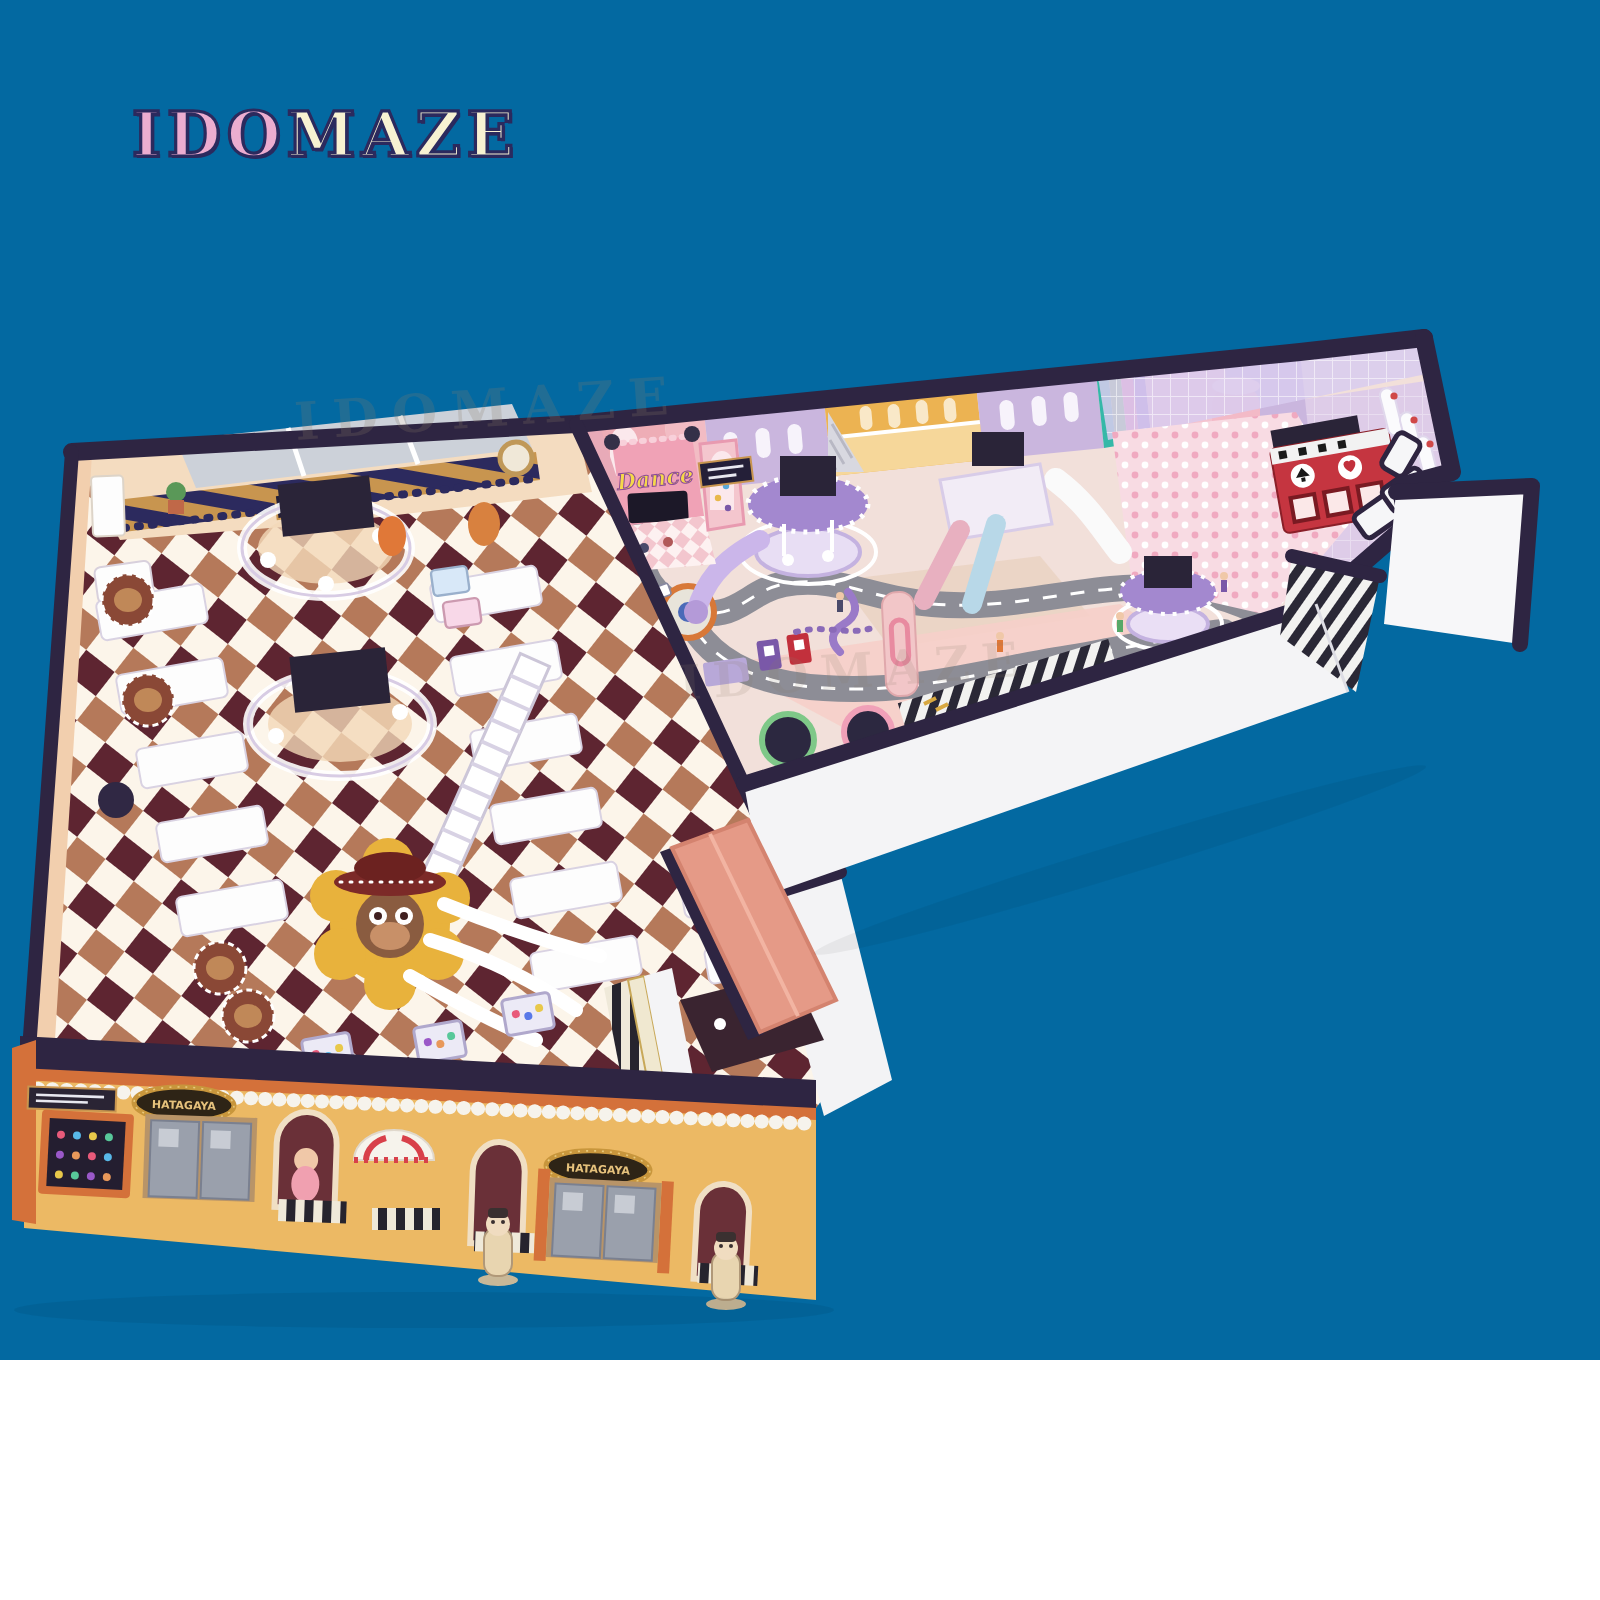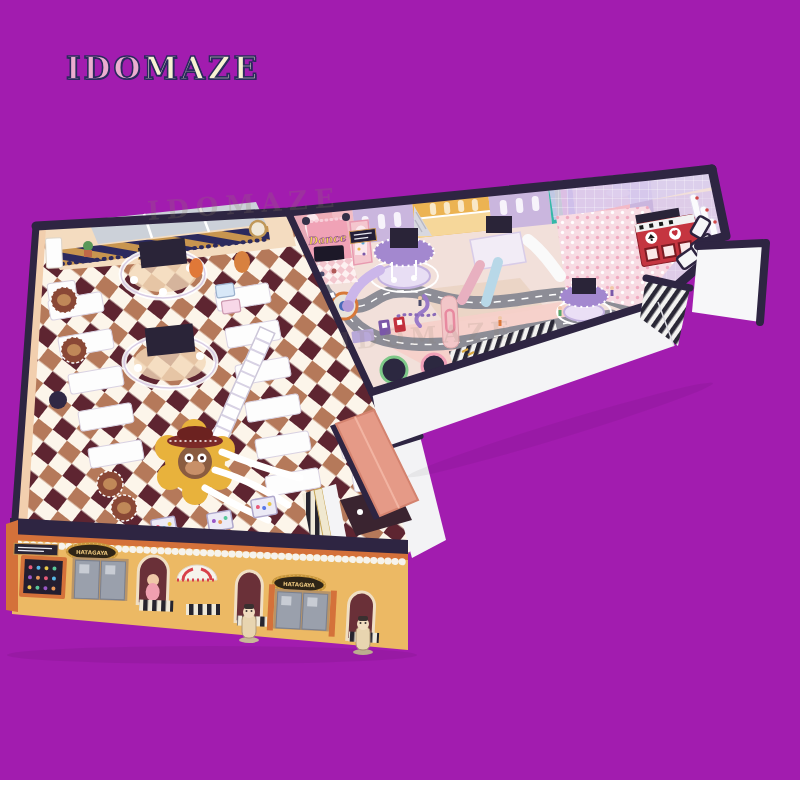--- a/index.html
+++ b/index.html
@@ -1,16 +1,16 @@
 <!DOCTYPE html>
 <html><head>
 <meta charset="utf-8">
 <style>
   html,body{margin:0;padding:0;background:#fff;}
-  .page{position:relative;width:800px;height:780px;background:#a21caf;overflow:hidden;
+  .page{position:relative;width:800px;height:680px;background:#0369a1;overflow:hidden;
         font-family:"DejaVu Sans",sans-serif;}
   .logo{position:absolute;left:66px;top:50px;font-family:"DejaVu Serif",serif;
         font-weight:bold;font-size:31px;letter-spacing:3px;white-space:nowrap;
         -webkit-text-stroke:1.6px #2b2a5e;text-shadow:1px 1px 0 #2b2a5e;}
   .logo .pink{color:#ecadd0;}
   .logo .cream{color:#f7f2d2;}
   svg text{user-select:none;}
 </style>
 </head>
 <body>

